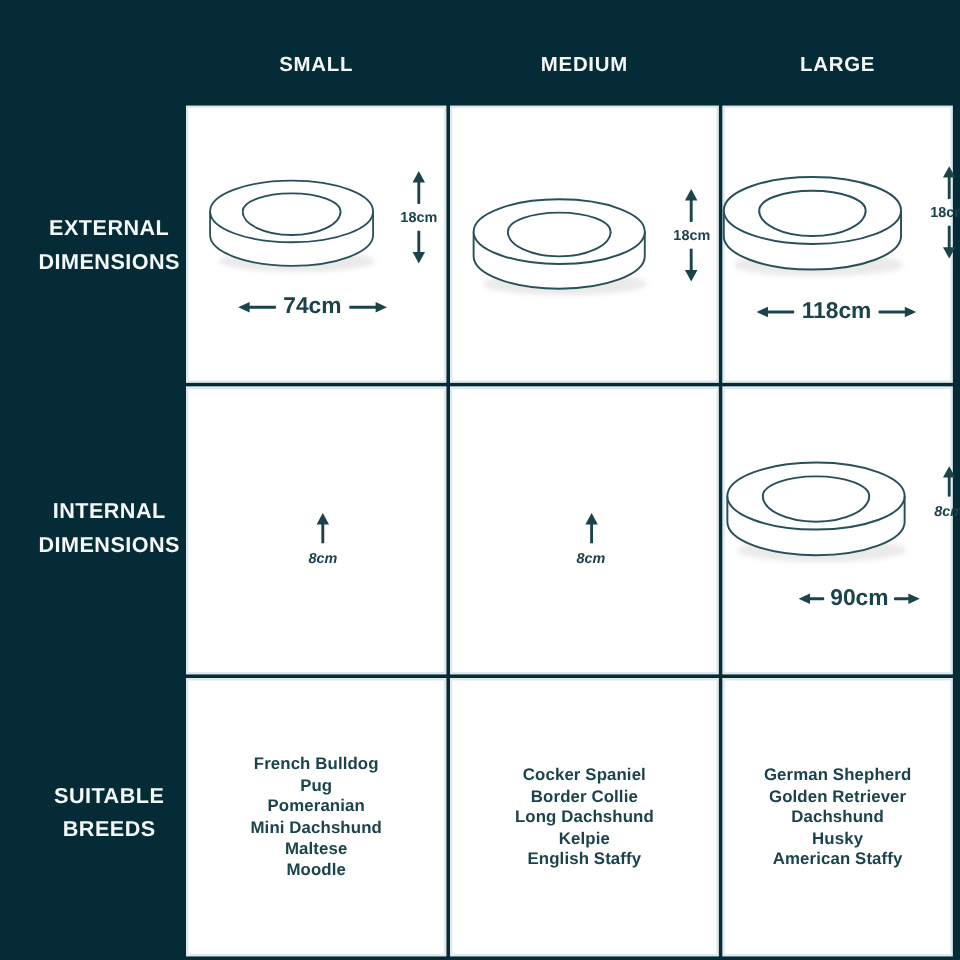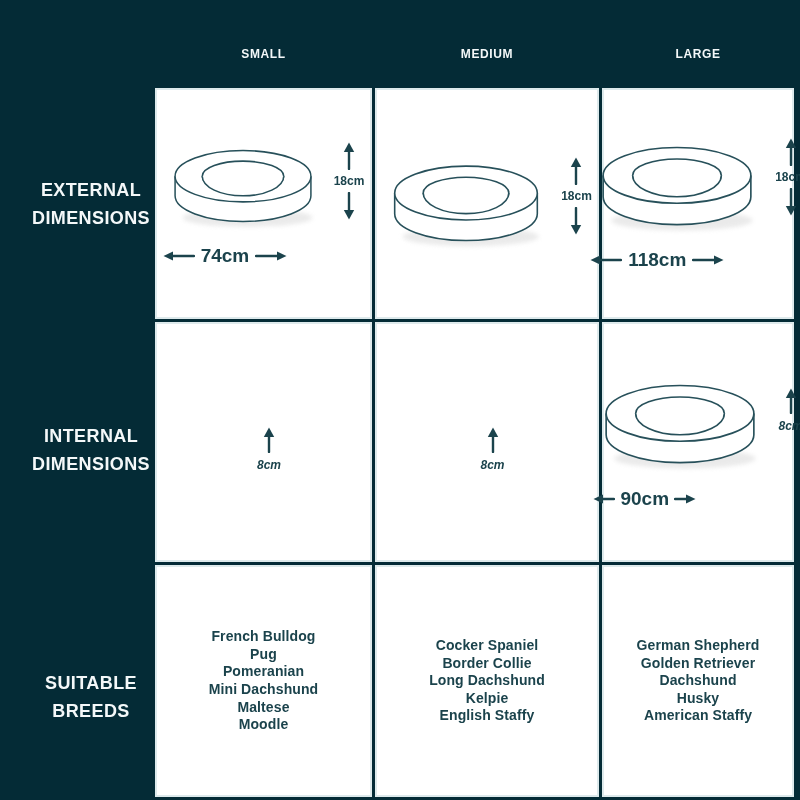--- a/index.html
+++ b/index.html
@@ -11,25 +11,25 @@
   }
   .stage{position:relative;width:800px;height:800px;}
 
   
   .col-headers{
     position:absolute;left:155px;top:0;width:639px;height:88px;
     display:grid;grid-template-columns:217px 224px 192px;column-gap:3px;
   }
   .col-h{
     display:flex;align-items:center;justify-content:center;
-    color:#f4f8f9;font-size:12px;font-weight:700;letter-spacing:.6px;margin-top:20px;
+    color:#f4f8f9;font-size:17px;font-weight:700;letter-spacing:.6px;margin-top:20px;
   }
   .row-headers{
     position:absolute;left:0;top:88px;width:182px;height:709px;
-    display:grid;grid-template-rows:231px 240px 232px;row-gap:11px;
+    display:grid;grid-template-rows:231px 240px 232px;row-gap:1px;
   }
   .row-h{
     display:flex;align-items:center;justify-content:center;text-align:center;
     color:#f4f8f9;font-size:18px;font-weight:700;letter-spacing:.4px;
     line-height:28px;white-space:pre-line;
   }
 
   
   .grid{
     position:absolute;left:155px;top:88px;width:639px;height:709px;
@@ -39,21 +39,21 @@
     gap:3px;
   }
   .cell{
     background:#ffffff;
     box-shadow:inset 0 0 0 2px rgba(168,199,206,.38);
     display:flex;align-items:center;justify-content:center;
   }
 
   
   .fig-row{display:flex;align-items:flex-start;}
-  .figure{display:flex;flex-direction:column;align-items:flex-start;}
+  .figure{display:flex;flex-direction:column;align-items:flex-end;}
   .hdim{display:flex;align-items:center;margin-top:13px;}
   .hdim.ext{gap:6px;}
   .hdim.int{gap:5px;}
   .vdim{display:flex;flex-direction:column;align-items:center;margin-left:11px;}
   .vdim.tall{gap:4px;margin-top:2px;}
   .vdim.short{gap:5px;margin-top:14px;font-style:italic;}
   .dim-label{color:#1b434c;font-weight:700;}
   .dim-label.h{font-size:19px;}
   .dim-label.v{font-size:12px;}
 

